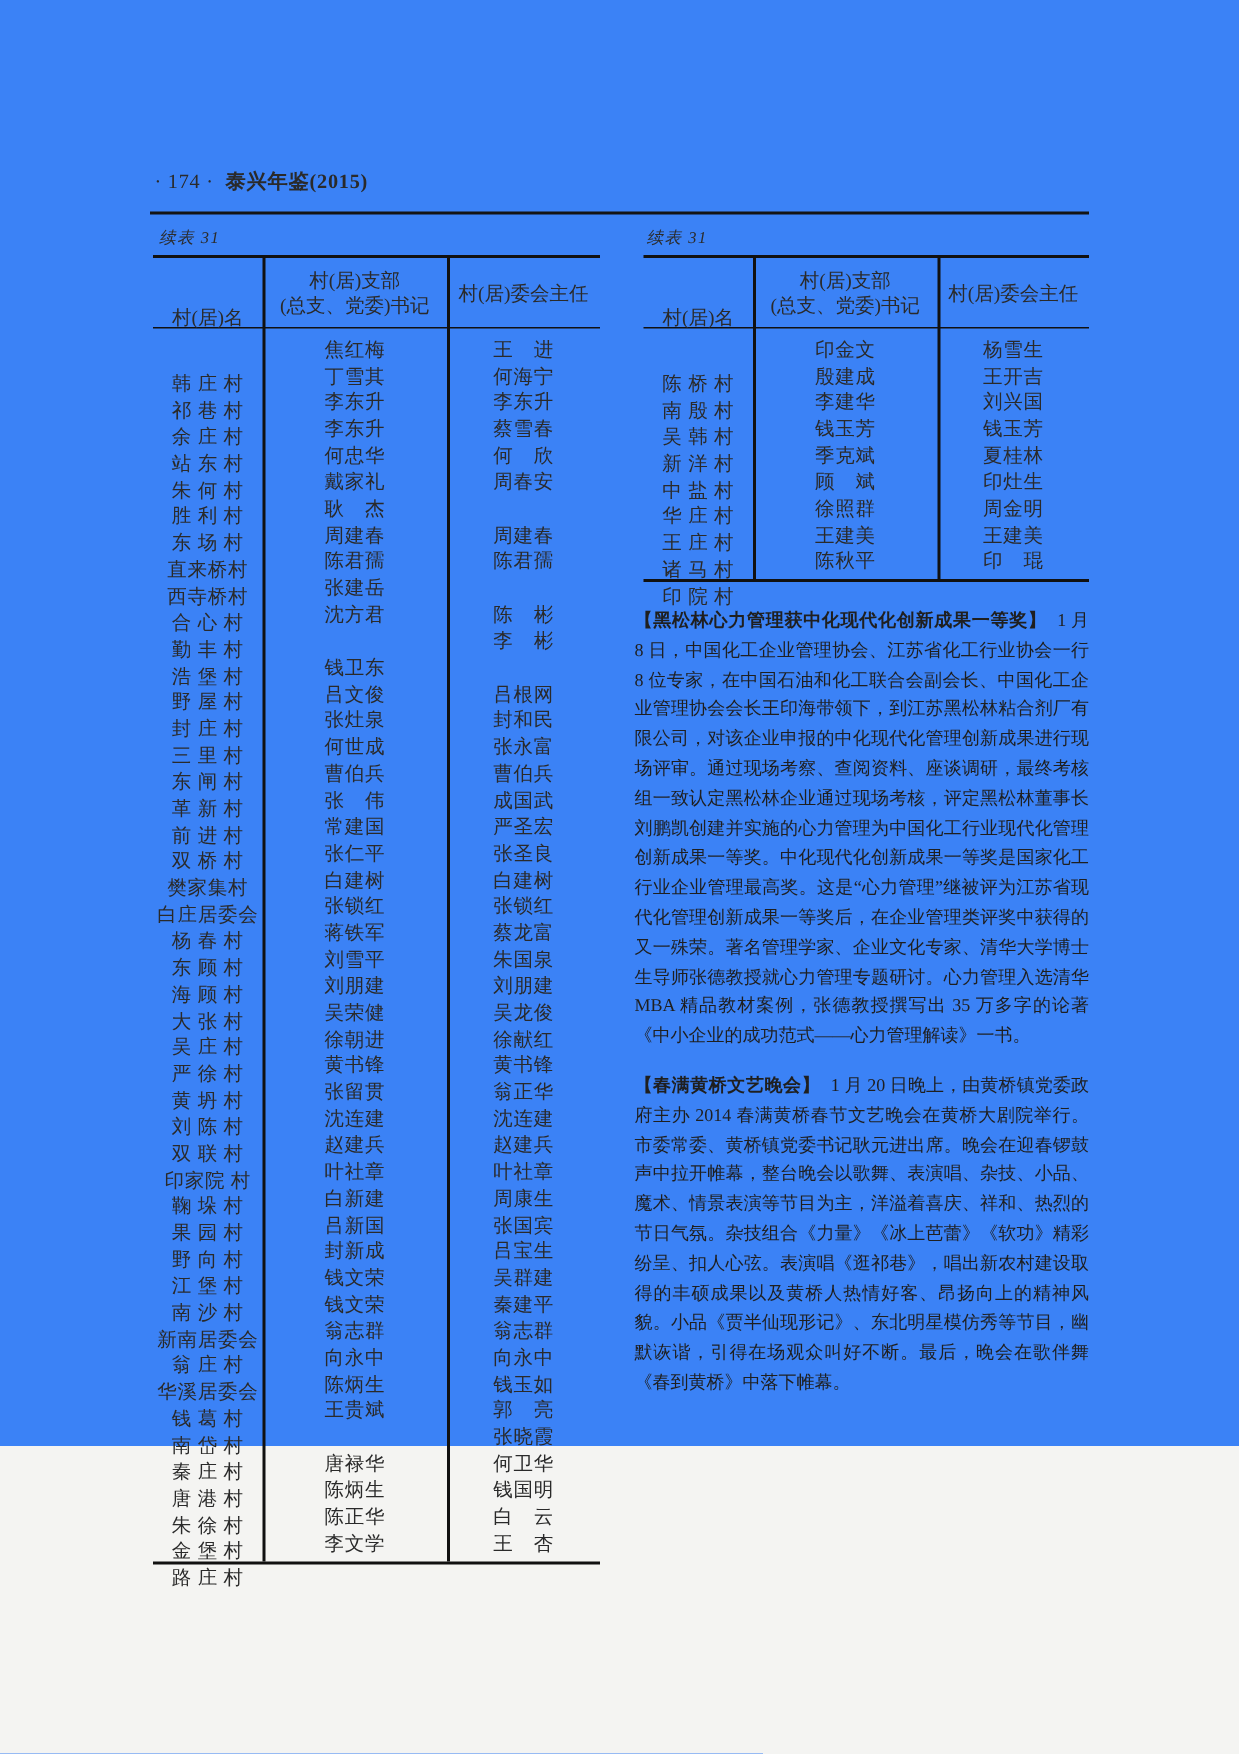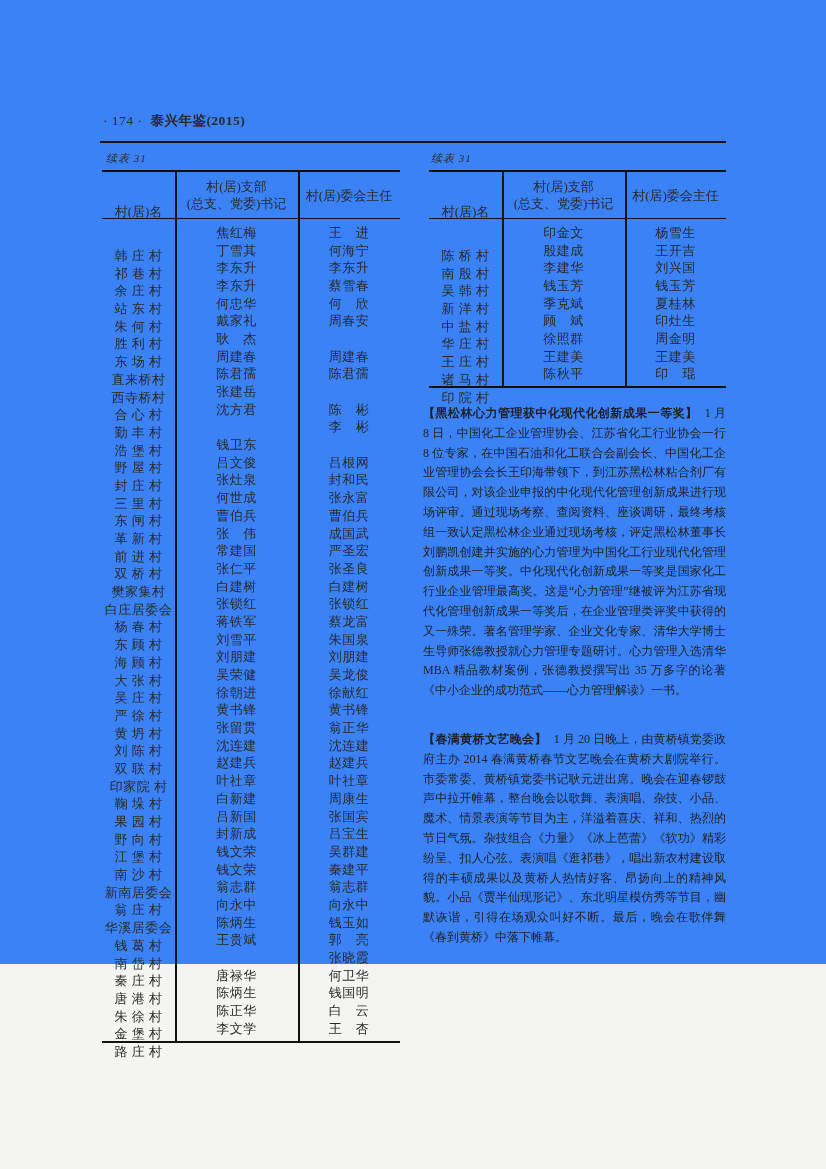--- a/index.html
+++ b/index.html
@@ -55,21 +55,21 @@
   .vline{position:absolute;top:0;bottom:0;width:2px;background:#111;}
   .vl-1{left:73px;}
   .vl-2{left:196px;}
   
   .articles{
     position:absolute;left:423px;top:404px;width:303px;
     font-size:12px;line-height:19.8px;text-align:justify;
     word-break:break-all;color:#1f1f1f;
   }
   .articles p{margin:0;}
-  .articles p + p{margin-top:29px;}
+  .articles p + p{margin-top:13px;}
   .atitle{
     font-family:"Liberation Sans","DejaVu Sans",sans-serif;
     font-weight:bold;margin-right:7px;letter-spacing:.3px;
   }
 </style>
 </head>
 <body>
 
 <div class="page">
 

